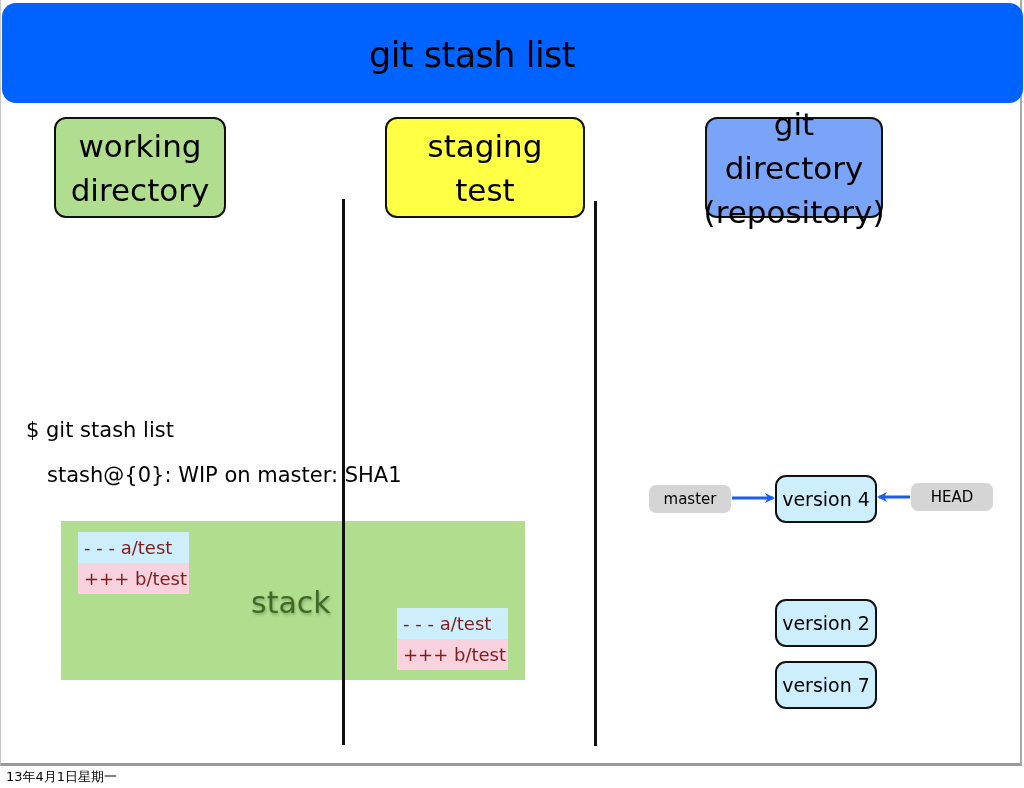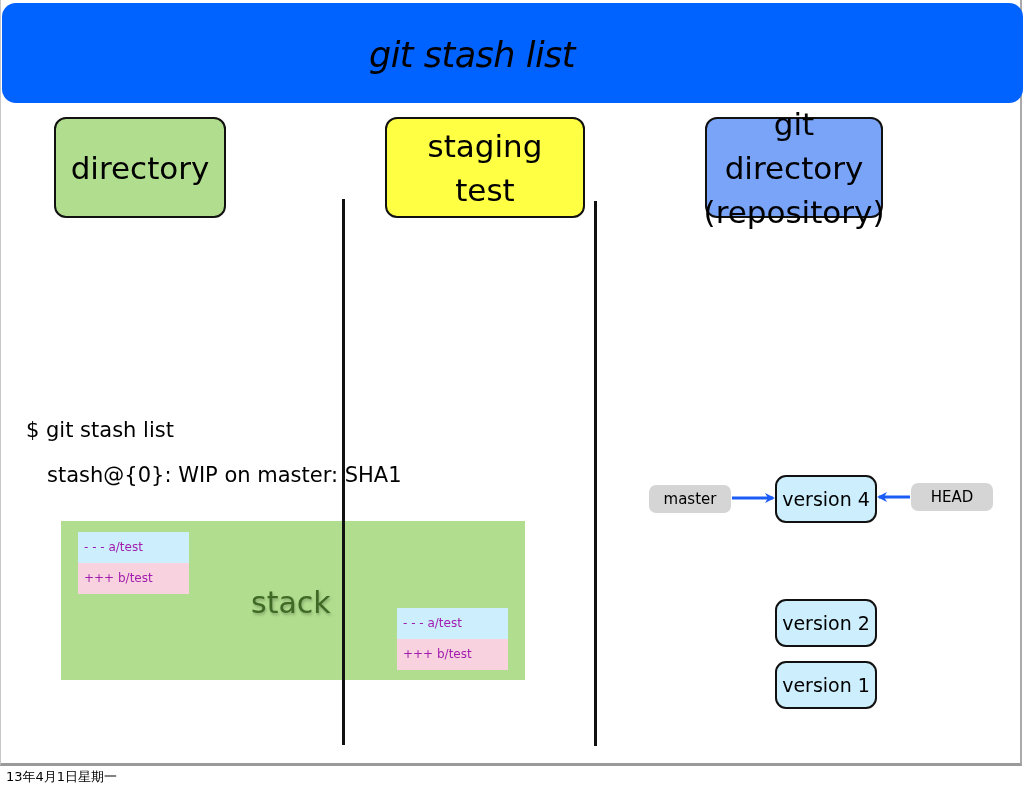--- a/index.html
+++ b/index.html
@@ -1,39 +1,39 @@
 <!DOCTYPE html>
 <html><head>
 <meta charset="utf-8">
 <style>
   html, body { margin:0; padding:0; }
   body { width:1024px; height:788px; background:#ffffff; position:relative; overflow:hidden;
          font-family:"DejaVu Sans", sans-serif; }
   .slide { position:absolute; left:0; top:0; width:1022px; height:766px;
            border-right:2px solid #a9a9a9; border-bottom:3px solid #9a9a9a; border-left:1px solid #c8c8c8; box-sizing:border-box; background:#fff; }
   .title-bar { position:absolute; left:1px; top:3px; width:1021px; height:100px; background:#0062ff;
-               border-radius:14px;font-style:italic; }
+               border-radius:14px; }
   .title-text { position:absolute; left:0; width:940px; top:32px; text-align:center; font-size:35px;
                 color:#000; font-family:"DejaVu Sans", sans-serif; letter-spacing:-0.5px; }
   .area-box { position:absolute; border:2px solid #111; border-radius:12px; box-sizing:border-box;
               display:flex; align-items:center; justify-content:center; text-align:center;
               font-size:31px; line-height:44px; color:#000; }
   .area-working { left:53px; top:117px; width:172px; height:101px; background:#b1de8e; }
   .area-staging { left:384px; top:117px; width:200px; height:101px; background:#ffff44; }
   .area-repo { left:704px; top:117px; width:178px; height:101px; background:#7aa4f8; }
   .vline { position:absolute; width:3px; background:#111; }
   .vline-1 { left:341px; top:199px; height:546px; }
   .vline-2 { left:593px; top:201px; height:545px; }
   .cmd { position:absolute; font-size:21px; color:#000; white-space:nowrap; }
   .cmd-1 { left:25px; top:418px; }
   .cmd-2 { left:46px; top:463px; }
   .stack { position:absolute; left:60px; top:521px; width:464px; height:159px; background:#b1de8e; }
   .stack-label { position:absolute; left:190px; top:64px; font-size:30px; color:#3e6a26;
                  text-shadow:1px 2px 3px rgba(0,0,0,0.25); }
-  .diff { position:absolute; font-size:12px; color:#a21caf; }
+  .diff { position:absolute; font-size:18px; color:#7f1d1d; }
   .diff-line { height:31px; line-height:31px; padding:0 6px; white-space:nowrap; }
   .diff-minus { background:#cdeefd; }
   .diff-plus { background:#f8d2de; }
   .diff-1 { left:17px; top:11px; width:111px; }
   .diff-2 { left:336px; top:87px; width:111px; }
   .version { position:absolute; left:774px; width:102px; height:48px; background:#cdeefd;
              border:2px solid #111; border-radius:11px; box-sizing:border-box;
              display:flex; align-items:center; justify-content:center; font-size:19px; color:#000; }
   .v4 { top:475px; }
   .v3 { top:537px; }
@@ -50,20 +50,21 @@
 <body>
 
 <div class="slide">
 
   <div class="title-bar">
     <div class="title-text">git stash list</div>
   </div>
 
   <div class="area-box area-working">
     <div>
+      <div>working</div>
       <div>directory</div>
     </div>
   </div>
 
   <div class="area-box area-staging">
     <div>
       <div>staging</div>
       <div>test</div>
     </div>
   </div>
@@ -101,17 +102,17 @@
       <marker id="ah" markerWidth="10" markerHeight="10" refX="8" refY="5" orient="auto" markerUnits="userSpaceOnUse">
         <path d="M0,0 L10,5 L0,10 L3,5 Z" fill="#1a5cf5"></path>
       </marker>
     </defs>
     <line x1="731" y1="498" x2="772" y2="498" stroke="#1a5cf5" stroke-width="3" marker-end="url(#ah)"></line>
     <line x1="909" y1="497" x2="878" y2="497" stroke="#1a5cf5" stroke-width="3" marker-end="url(#ah)"></line>
   </svg>
 
   <div class="version v4">version 4</div>
   <div class="version v2">version 2</div>
-  <div class="version v1">version 1</div>
+  <div class="version v1">version 7</div>
 
 </div>
 
 <div class="footer">13年4月1日星期一</div>
 
 </body></html>

